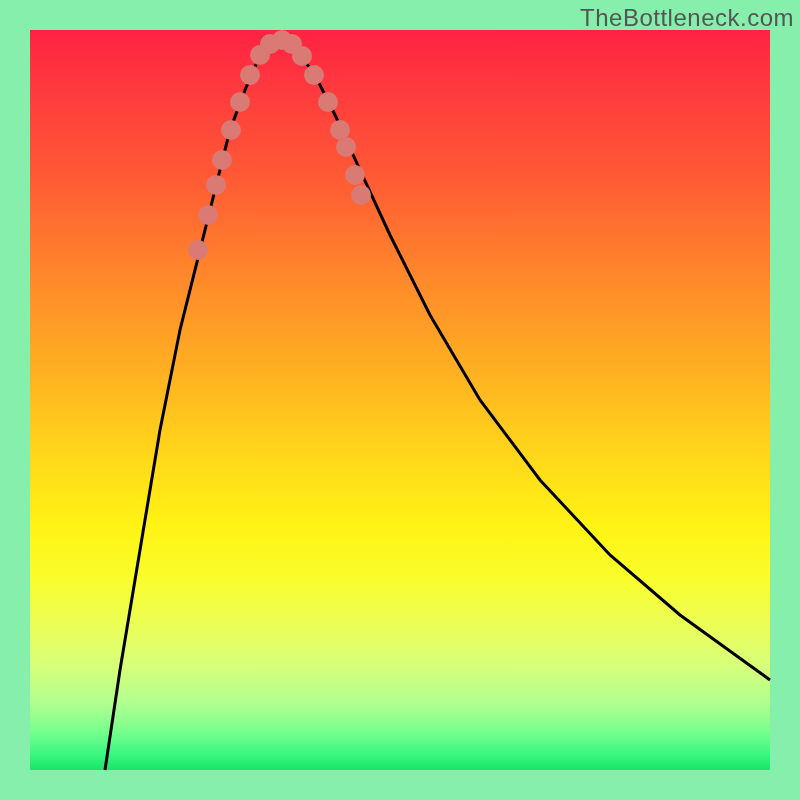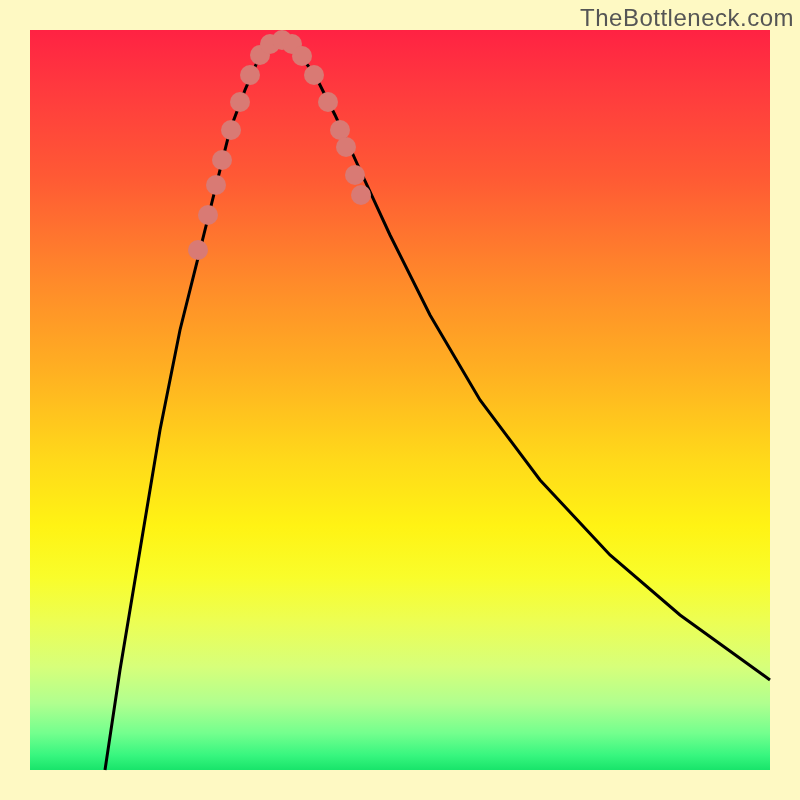--- a/index.html
+++ b/index.html
@@ -7,21 +7,21 @@
     padding: 0;
     width: 800px;
     height: 800px;
     background: #000;
     font-family: Arial, Helvetica, sans-serif;
   }
   .canvas {
     position: relative;
     width: 800px;
     height: 800px;
-    background: #fef9c3;
+    background: #86efac;
   }
   .plot-area {
     position: absolute;
     left: 30px;
     top: 30px;
     width: 740px;
     height: 740px;
     
     background: linear-gradient(
       to bottom,

